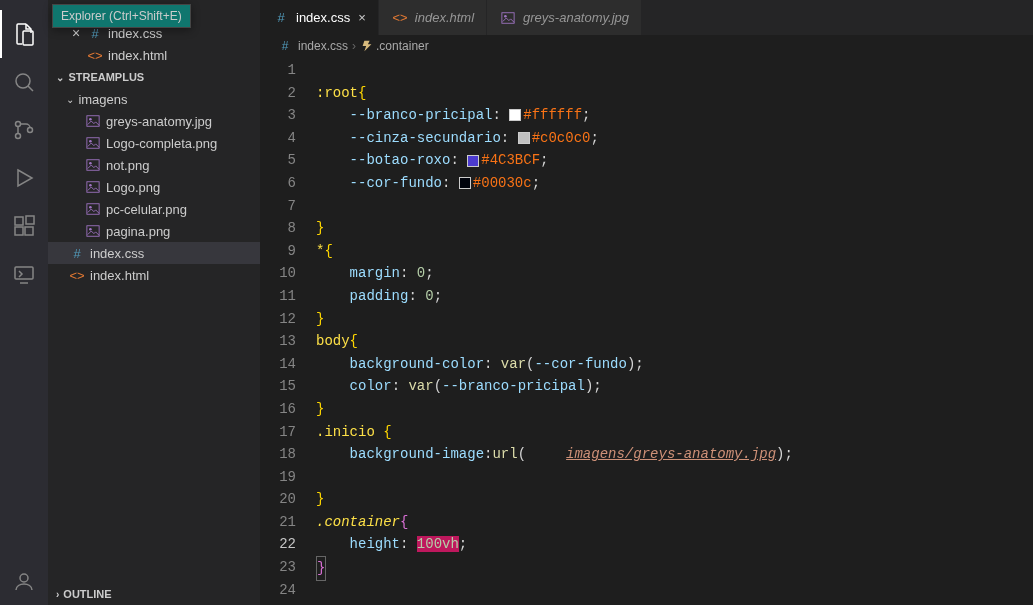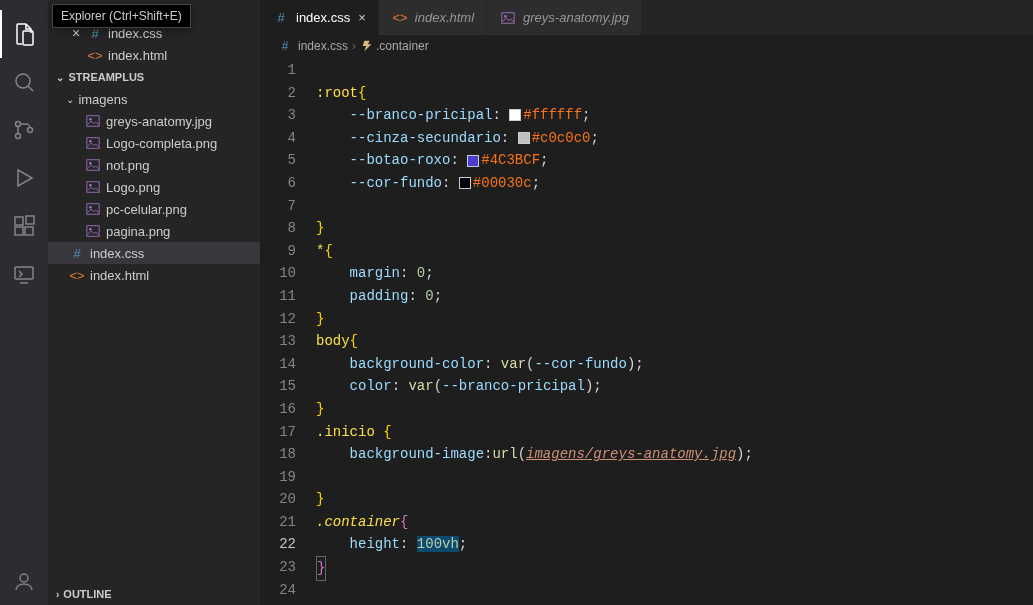--- a/index.html
+++ b/index.html
@@ -39,21 +39,21 @@
   width: 212px;
   background: #252526;
   display: flex;
   flex-direction: column;
   overflow: hidden;
 }
 .tooltip {
   position: absolute;
   left: 52px;
   top: 4px;
-  background: #000000;
+  background: #0f766e;
   color: #ccc;
   padding: 4px 8px;
   border: 1px solid #454545;
   font-size: 12px;
   z-index: 100;
   box-shadow: 0 2px 8px rgba(0,0,0,0.4);
 }
 .section-header {
   display: flex;
   align-items: center;
@@ -168,33 +168,33 @@
   color: #d4d4d4;
   padding-top: 2px;
   position: relative;
 }
 .code .line { height: 22.6px; }
 .sel { color: #fde047; }
 .prop { color: #9cdcfe; }
 .val { color: #f97316; }
 .num { color: #b5cea8; }
 .func { color: #dcdcaa; }
-.url-s { color: #ce9178; text-decoration: underline; font-style: italic; }
+.url-s { color: #ce9178; text-decoration: underline; font-style: italic; margin-left: 40px; }
 .brace { color: #ffd700; }
 .brace-p { color: #da70d6; }
 .swatch {
   display: inline-block;
   width: 12px;
   height: 12px;
   border: 0.5px solid #ccc;
   vertical-align: middle;
   margin-right: 2px;
 }
 .selected-text {
-  background: #0c4a6e;
+  background: #be185d;
 }
 .cursor-line {
   border: 1px solid #666;
   display: inline-block;
 }
 </style>
 </head>
 <body>
 
 <div class="activity-bar">

